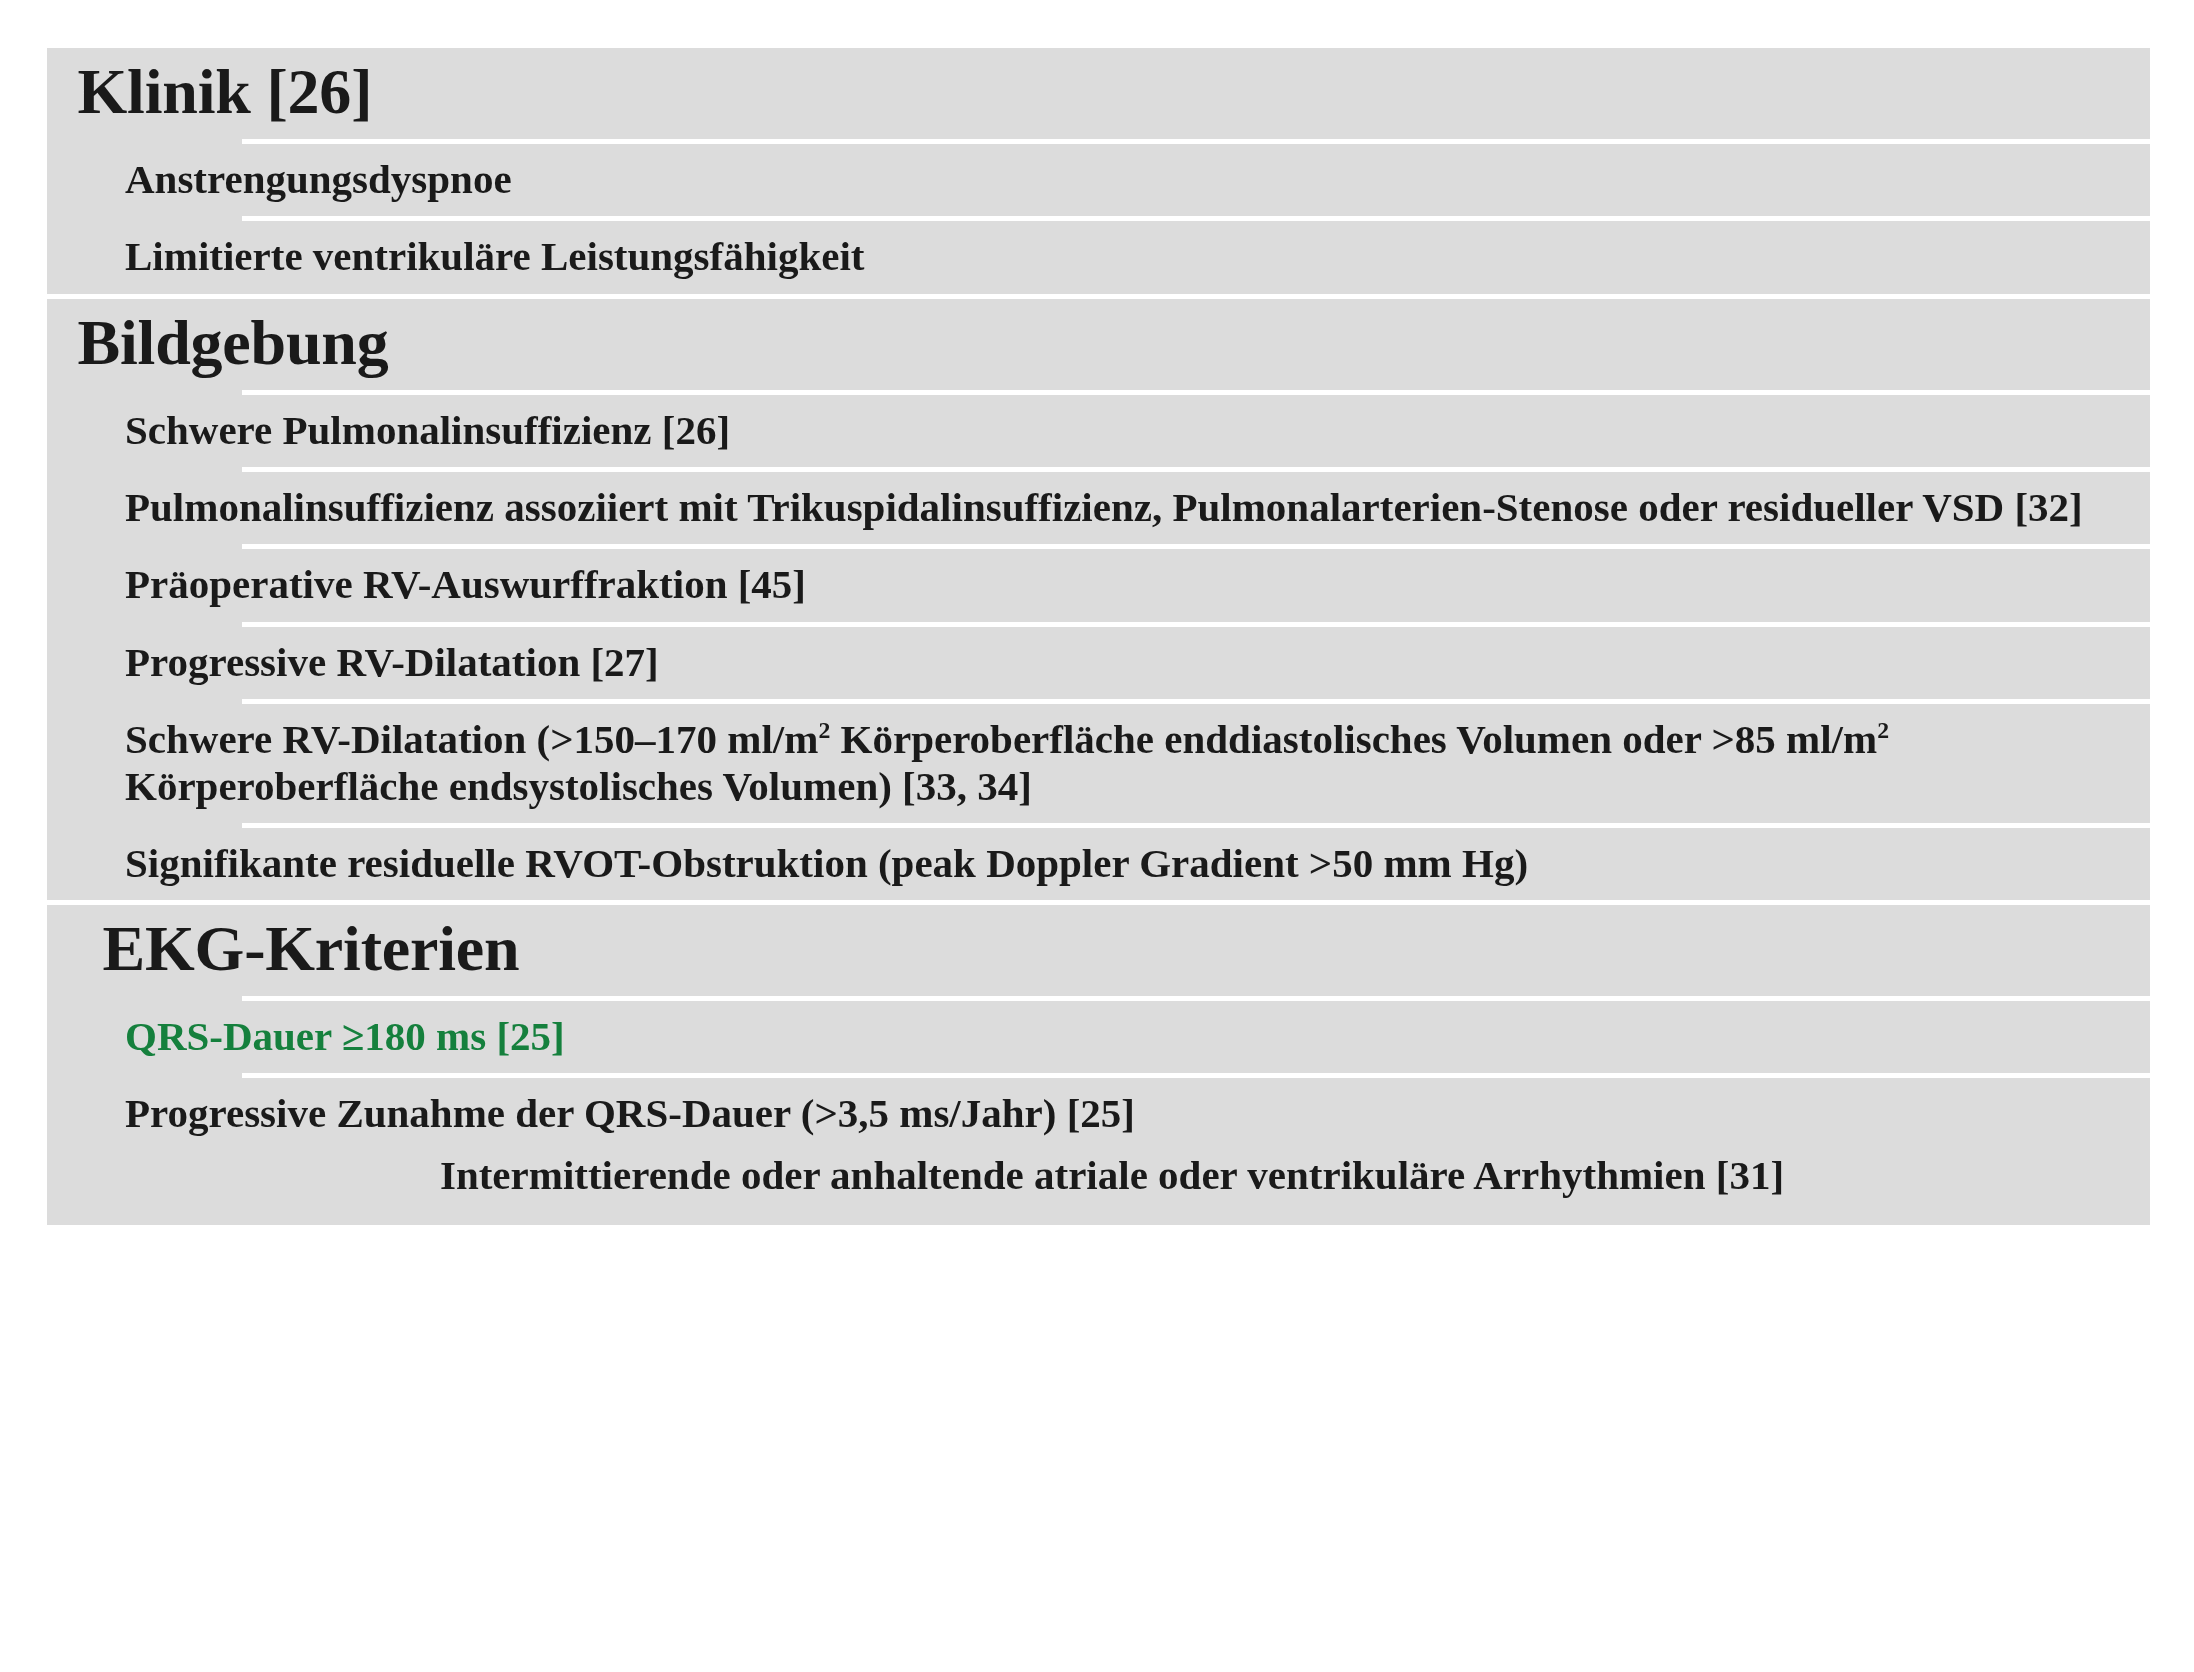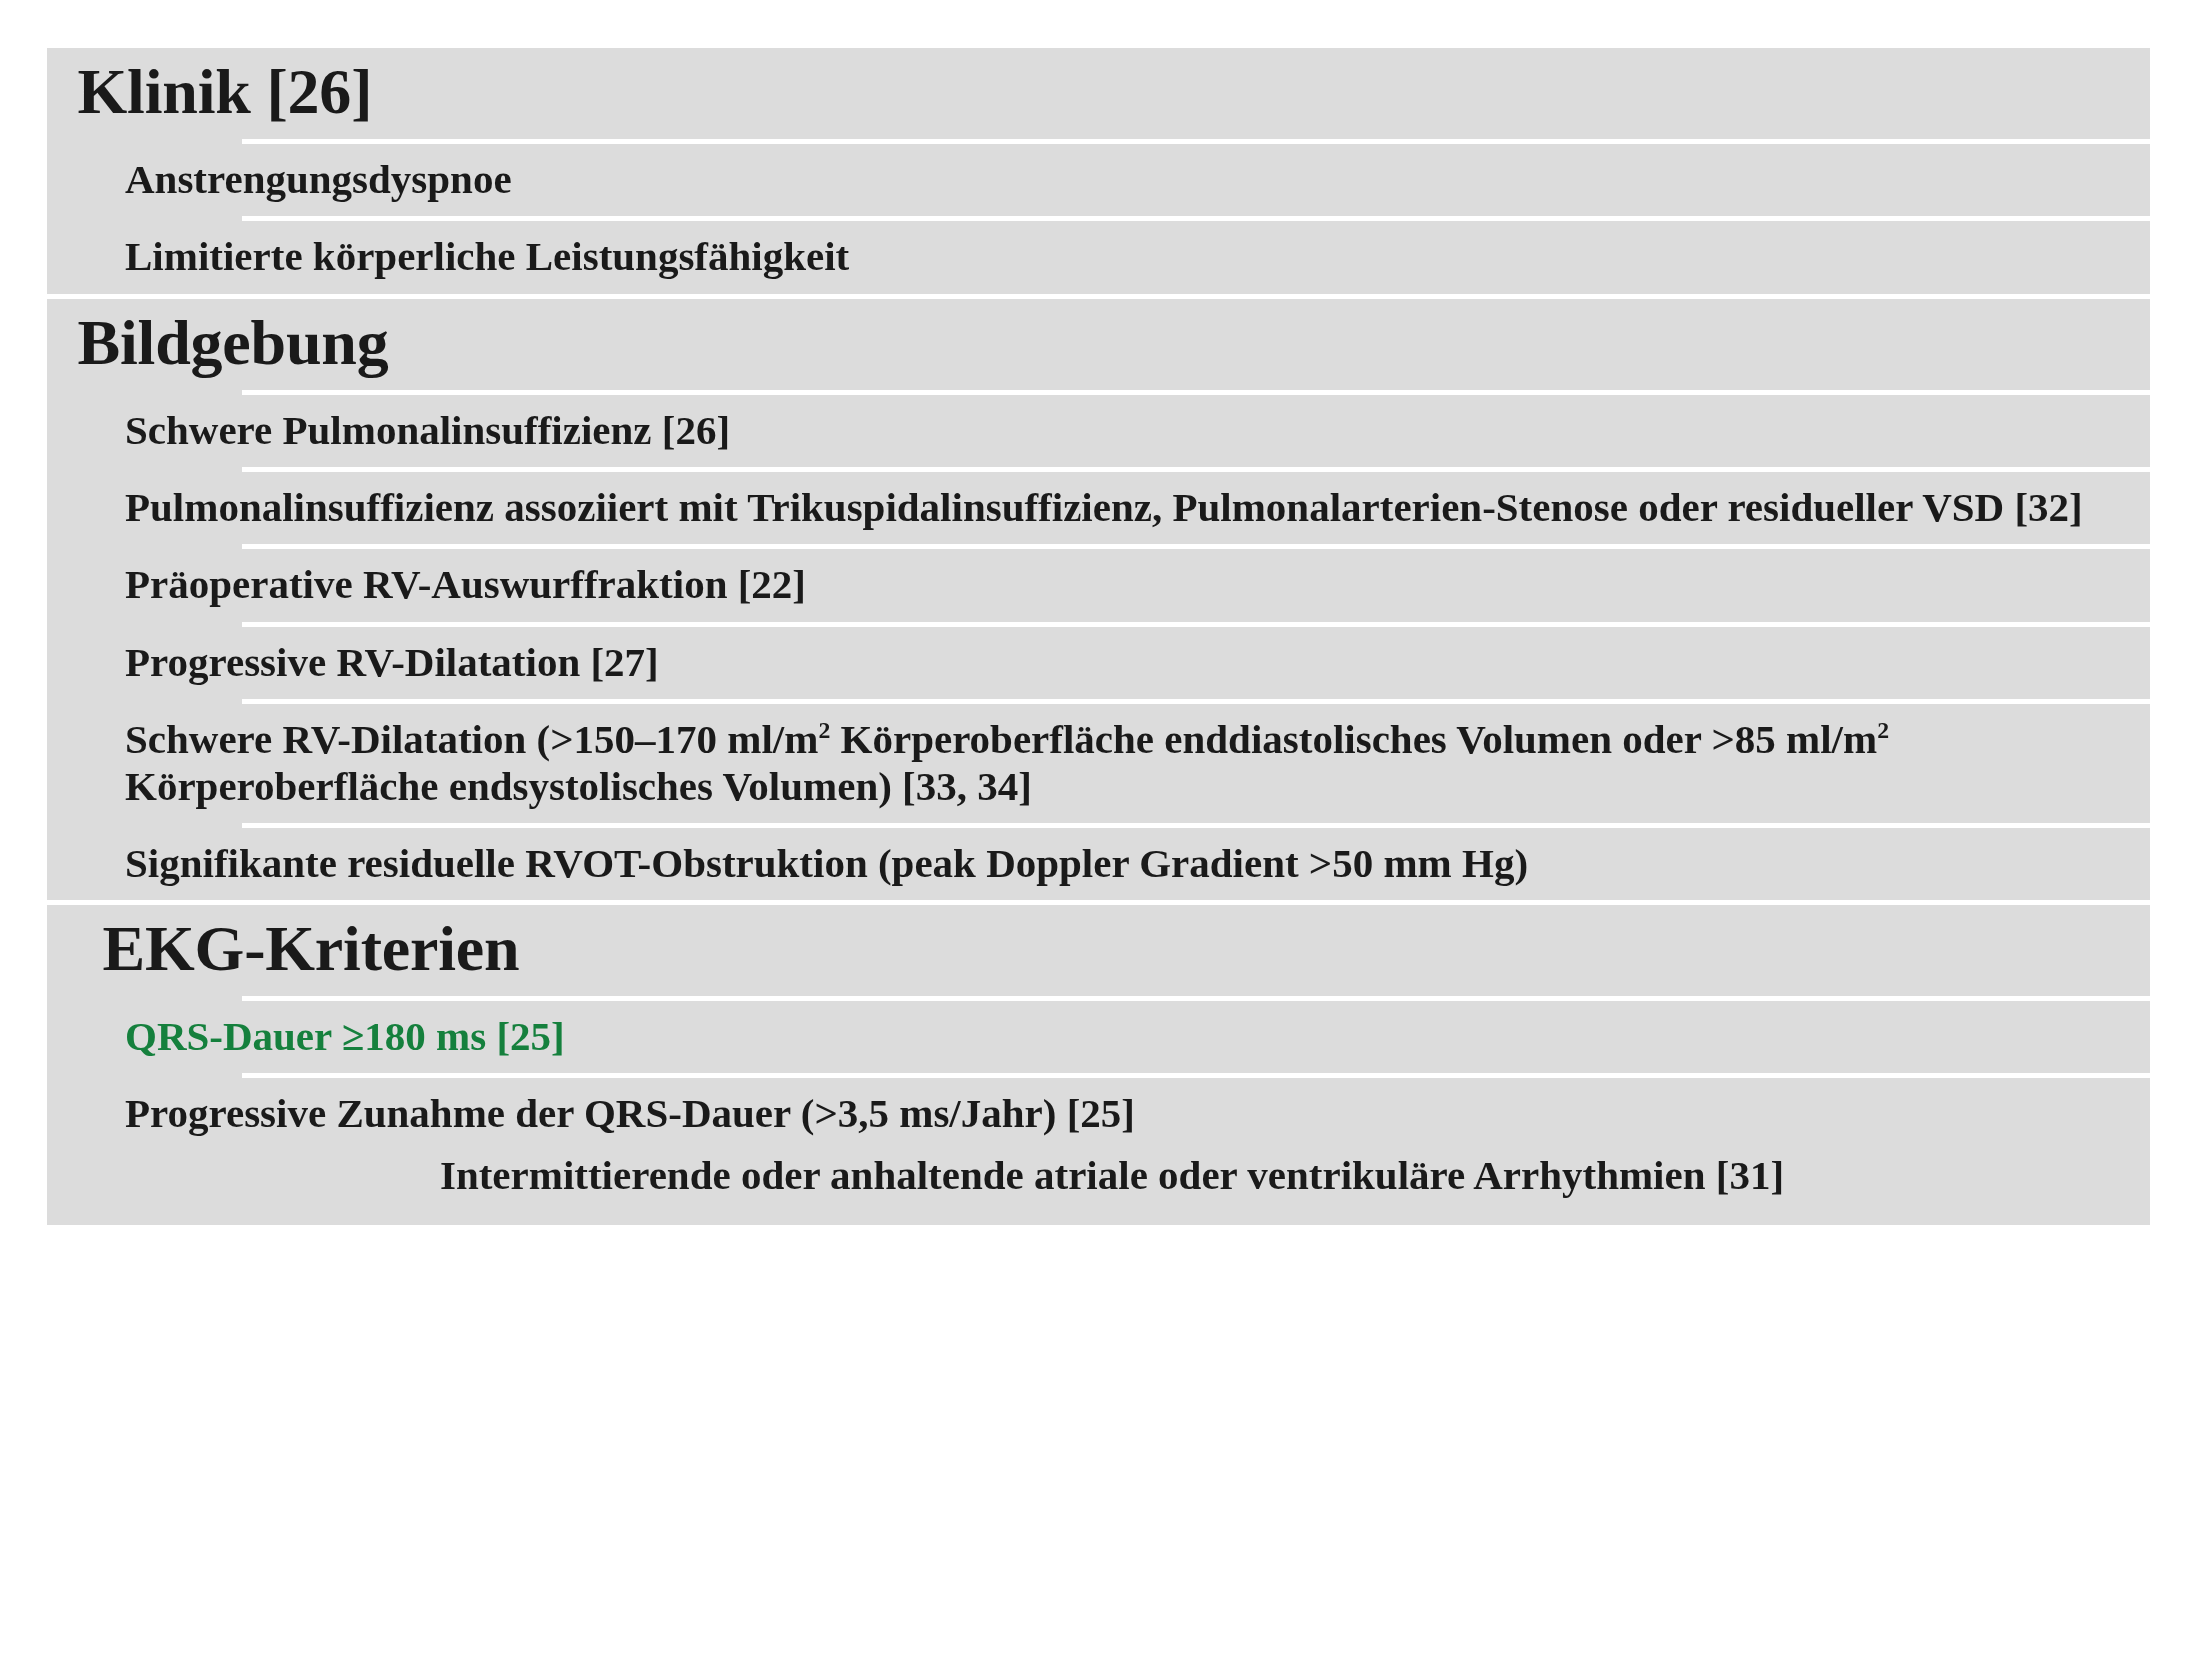--- a/index.html
+++ b/index.html
@@ -69,33 +69,33 @@
 <body>
 
 <div class="table-wrap" style="background: rgb(220, 220, 220);">
 
   <div class="row section-header" style="color: rgb(26, 26, 26);">Klinik [26]</div>
 
   <div class="rule indent" style="border-top-color: rgb(255, 255, 255);"></div>
   <div class="row item" style="color: rgb(26, 26, 26);">Anstrengungsdyspnoe</div>
 
   <div class="rule indent" style="border-top-color: rgb(255, 255, 255);"></div>
-  <div class="row item" style="color: rgb(26, 26, 26);">Limitierte körperliche Leistungsfähigkeit</div>
+  <div class="row item" style="color: rgb(26, 26, 26);">Limitierte ventrikuläre Leistungsfähigkeit</div>
 
   <div class="rule full" style="border-top-color: rgb(255, 255, 255);"></div>
   <div class="row section-header" style="color: rgb(26, 26, 26);">Bildgebung</div>
 
   <div class="rule indent" style="border-top-color: rgb(255, 255, 255);"></div>
   <div class="row item" style="color: rgb(26, 26, 26);">Schwere Pulmonalinsuffizienz [26]</div>
 
   <div class="rule indent" style="border-top-color: rgb(255, 255, 255);"></div>
   <div class="row item" style="color: rgb(26, 26, 26); border-radius: 28px;">Pulmonalinsuffizienz assoziiert mit Trikuspidalinsuffizienz, Pulmonalarterien-Stenose oder residueller VSD [32]</div>
 
   <div class="rule indent" style="border-top-color: rgb(255, 255, 255);"></div>
-  <div class="row item" style="color: rgb(26, 26, 26);">Präoperative RV-Auswurffraktion [22]</div>
+  <div class="row item" style="color: rgb(26, 26, 26);">Präoperative RV-Auswurffraktion [45]</div>
 
   <div class="rule indent" style="border-top-color: rgb(255, 255, 255);"></div>
   <div class="row item" style="color: rgb(26, 26, 26);">Progressive RV-Dilatation [27]</div>
 
   <div class="rule indent" style="border-top-color: rgb(255, 255, 255);"></div>
   <div class="row item" style="color: rgb(26, 26, 26);">Schwere RV-Dilatation (&gt;150–170 ml/m<sup>2</sup> Körperoberfläche enddiastolisches Volumen oder &gt;85 ml/m<sup>2</sup> Körperoberfläche endsystolisches Volumen) [33, 34]</div>
 
   <div class="rule indent" style="border-top-color: rgb(255, 255, 255);"></div>
   <div class="row item" style="color: rgb(26, 26, 26);">Signifikante residuelle RVOT-Obstruktion (peak Doppler Gradient &gt;50 mm Hg)</div>
 

